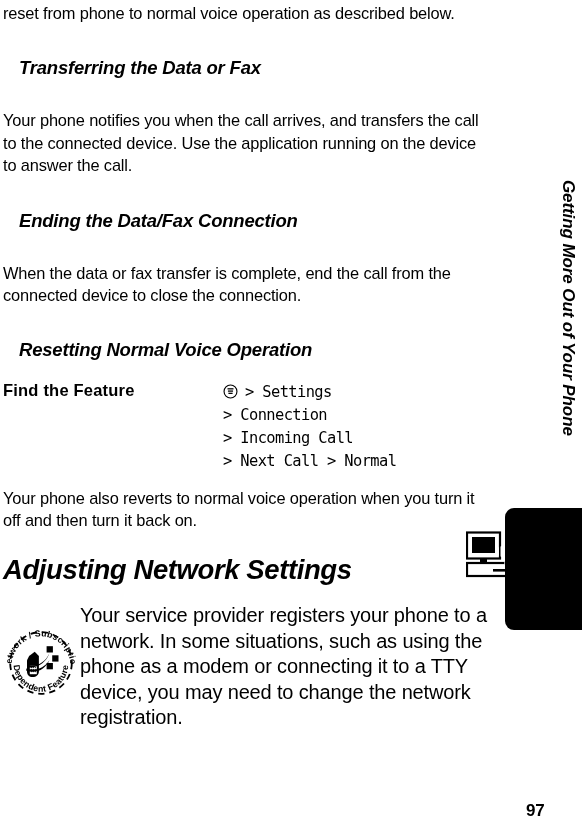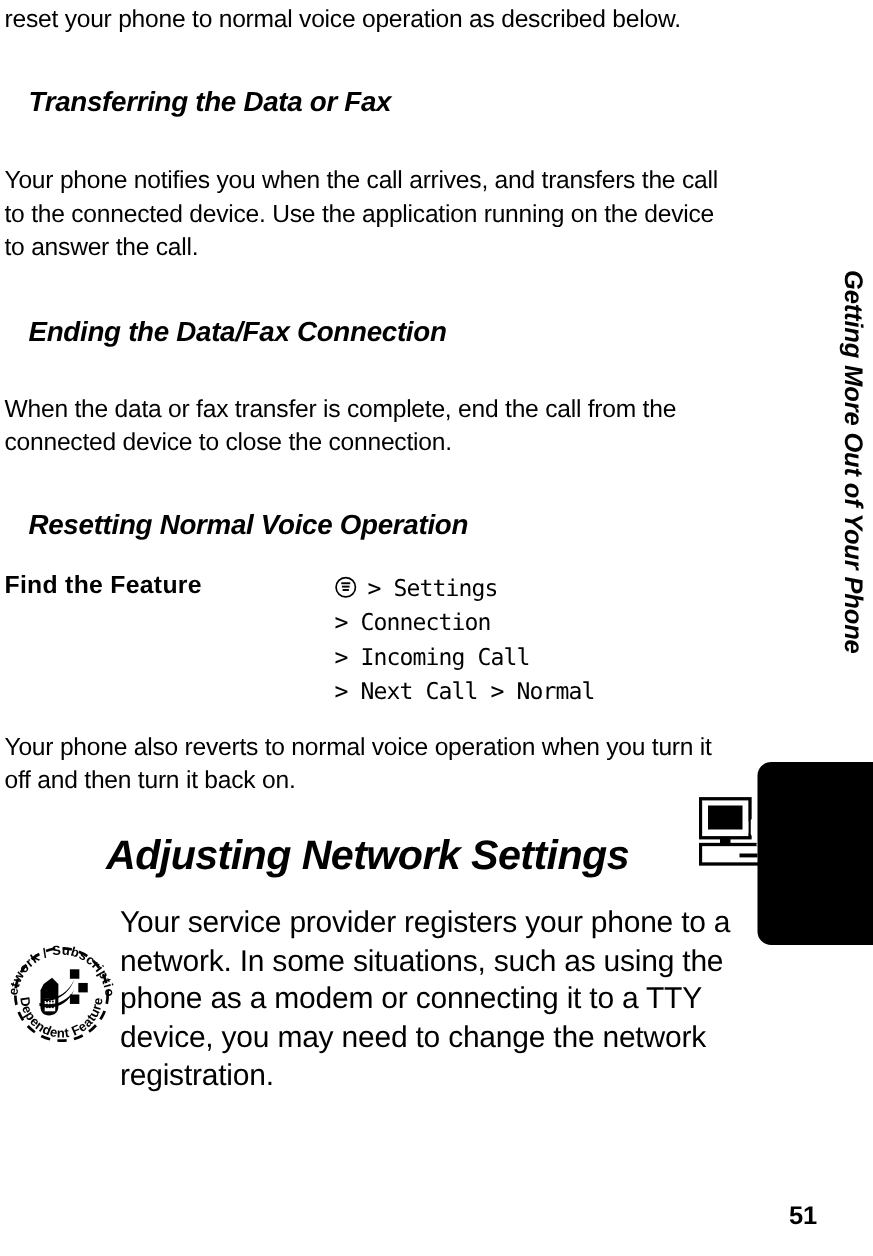--- a/index.html
+++ b/index.html
@@ -50,21 +50,20 @@
   }
 
   h2.chapter {
     margin: 0;
     font-size: 27.5px;
     line-height: 34px;
     font-weight: bold;
     font-style: italic;
     letter-spacing: -0.4px;
     font-family: "Liberation Sans", sans-serif;
-    text-align: center;
   }
 
   .gap-sm { height: 13px; }
   .gap-md { height: 16px; }
 
   
   .fft {
     position: absolute;
     left: 3px;
     top: 381px;
@@ -190,21 +189,21 @@
 </style>
 </head>
 <body>
 
 <div id="page">
 
   <div class="col">
 
     <div style="height:2px"></div>
 
-    <p class="body">reset your phone to normal voice operation as described below.</p>
+    <p class="body">reset from phone to normal voice operation as described below.</p>
 
     <div class="gap-md"></div>
 
     <h3 class="sub">Transferring the Data or Fax</h3>
 
     <div class="gap-sm"></div>
 
     <p class="body">Your phone notifies you when the call arrives, and transfers the call to the connected device. Use the application running on the device to answer the call.</p>
 
     <div class="gap-md"></div>
@@ -321,15 +320,15 @@
       <rect x="66" y="39" width="9" height="9" fill="#000"></rect>
       <rect x="58" y="50" width="9" height="9" fill="#000"></rect>
     </g>
   </svg>
 
   <div class="indent-para">
     <p>Your service provider registers your phone to a network. In some situations, such as using the phone as a modem or connecting it to a TTY device, you may need to change the network registration.</p>
   </div>
 
 
-  <div class="folio">51</div>
+  <div class="folio">97</div>
 
 </div>
 
 </body></html>

